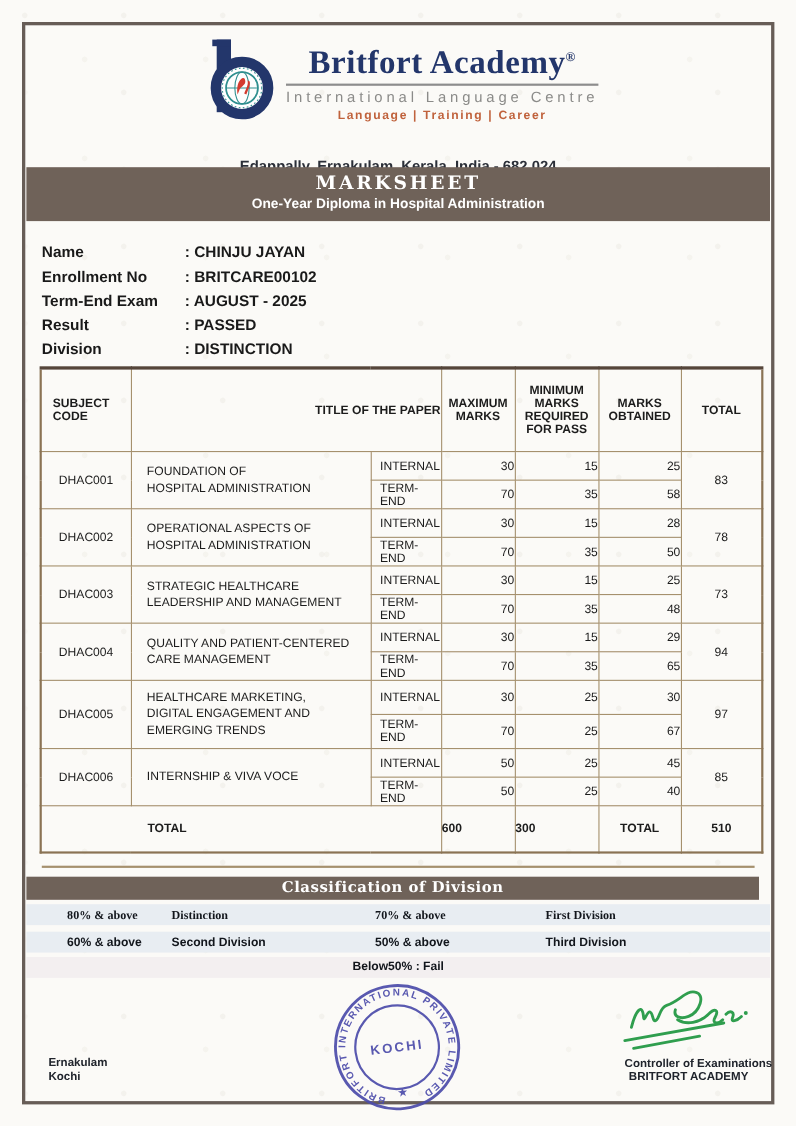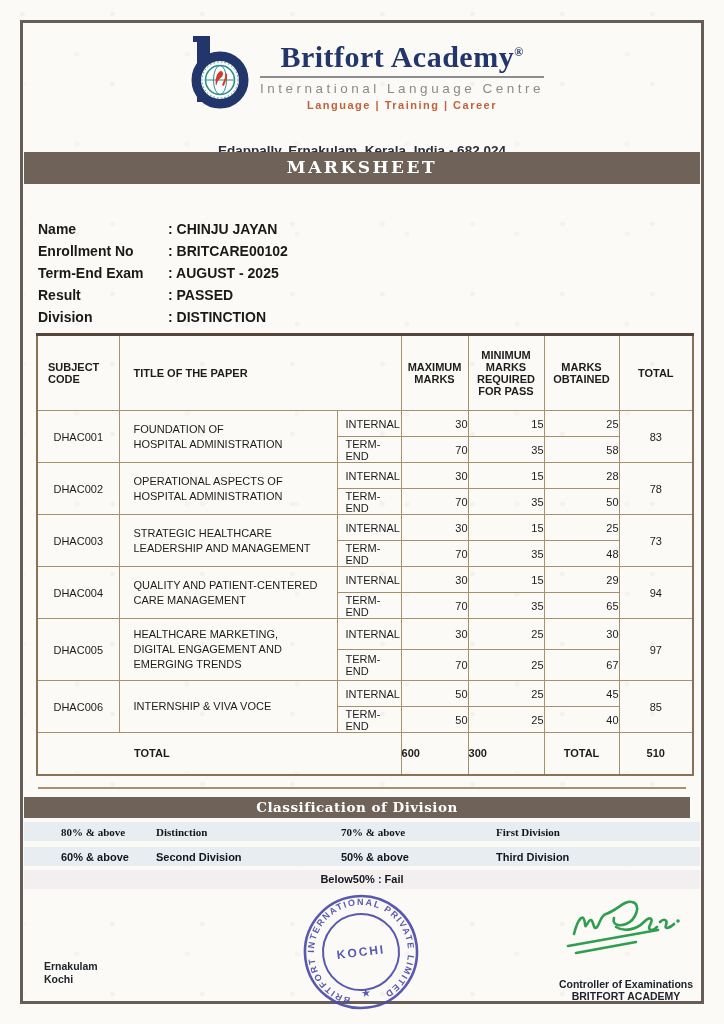--- a/index.html
+++ b/index.html
@@ -71,21 +71,21 @@
   
   .marks-table {
     position: absolute; top: 333px; left: 36px;
     border-collapse: collapse; table-layout: fixed; width: 656px;
     font-size: 11px; color: #1c1c1c;
   }
   .marks-table td, .marks-table th { border: 1.4px solid #a5906d; }
   .marks-table { border: 2px solid #8a7354; border-top: 3px solid #55453a; }
   th { font-weight: 700; }
   .th-left { text-align: left; padding-left: 10px; }
-  .th-title { text-align: left; padding-left: 14px; }
+  .th-title { text-align: right; padding-left: 14px; }
   .th-center { text-align: center; padding: 2px; }
   thead tr { height: 76px; }
   .cell-code { text-align: center; font-weight: 500; }
   .cell-title { text-align: left; padding-left: 14px; white-space: pre-line; line-height: 1.35; font-weight: 500; }
   .cell-mode { text-align: left; padding-left: 8px; font-weight: 500; }
   .cell-num { text-align: right; }
   .cell-total { text-align: center; font-weight: 500; }
   tr.subrow { height: 26px; }
   tr.subrow-tall { height: 31px; }
   tr.grand-total { height: 42px; }
@@ -118,21 +118,21 @@
   }
 
   
   .place-block {
     position: absolute; left: 44px; top: 960px;
     font-size: 10.5px; font-weight: 700; color: #20242c; line-height: 1.25;
   }
   .stamp { position: absolute; left: 299px; top: 890px; width: 124px; height: 124px; transform: rotate(-7deg); z-index: 3; opacity: .92; }
   .sign-block { position: absolute; left: 550px; top: 894px; width: 152px; text-align: center; }
   .sign-svg { width: 132px; height: 64px; display: block; margin: 0 auto; }
-  .signer-title { font-size: 10.5px; font-weight: 700; color: #20242c; margin-top: 20px; }
+  .signer-title { font-size: 10.5px; font-weight: 700; color: #20242c; margin-top: 3px; text-align: right; }
   .signer-org { font-size: 10.5px; font-weight: 700; color: #20242c; }
 </style>
 </head>
 <body>
 
 <div class="page">
   <div class="border-frame"></div>
 
   <div class="logo-row">
     <svg class="logo-mark" viewBox="0 0 70 76">
@@ -151,20 +151,21 @@
       <div class="academy-name"><span>Britfort Academy</span><sup>®</sup></div>
       <div class="brand-rule"></div>
       <div class="tagline">International Language Centre</div>
       <div class="motto">Language | Training | Career</div>
     </div>
   </div>
   <div class="address">Edappally, Ernakulam, Kerala, India - 682 024</div>
 
   <div class="banner">
     <div class="banner-title">MARKSHEET</div>
+    <div class="banner-sub">One-Year Diploma in Hospital Administration</div>
   </div>
 
   <div class="student">
     <div class="student-row">
       <span class="student-label">Name</span>
       <span class="student-value">: CHINJU JAYAN</span>
     </div>
     <div class="student-row">
       <span class="student-label">Enrollment No</span>
       <span class="student-value">: BRITCARE00102</span>

